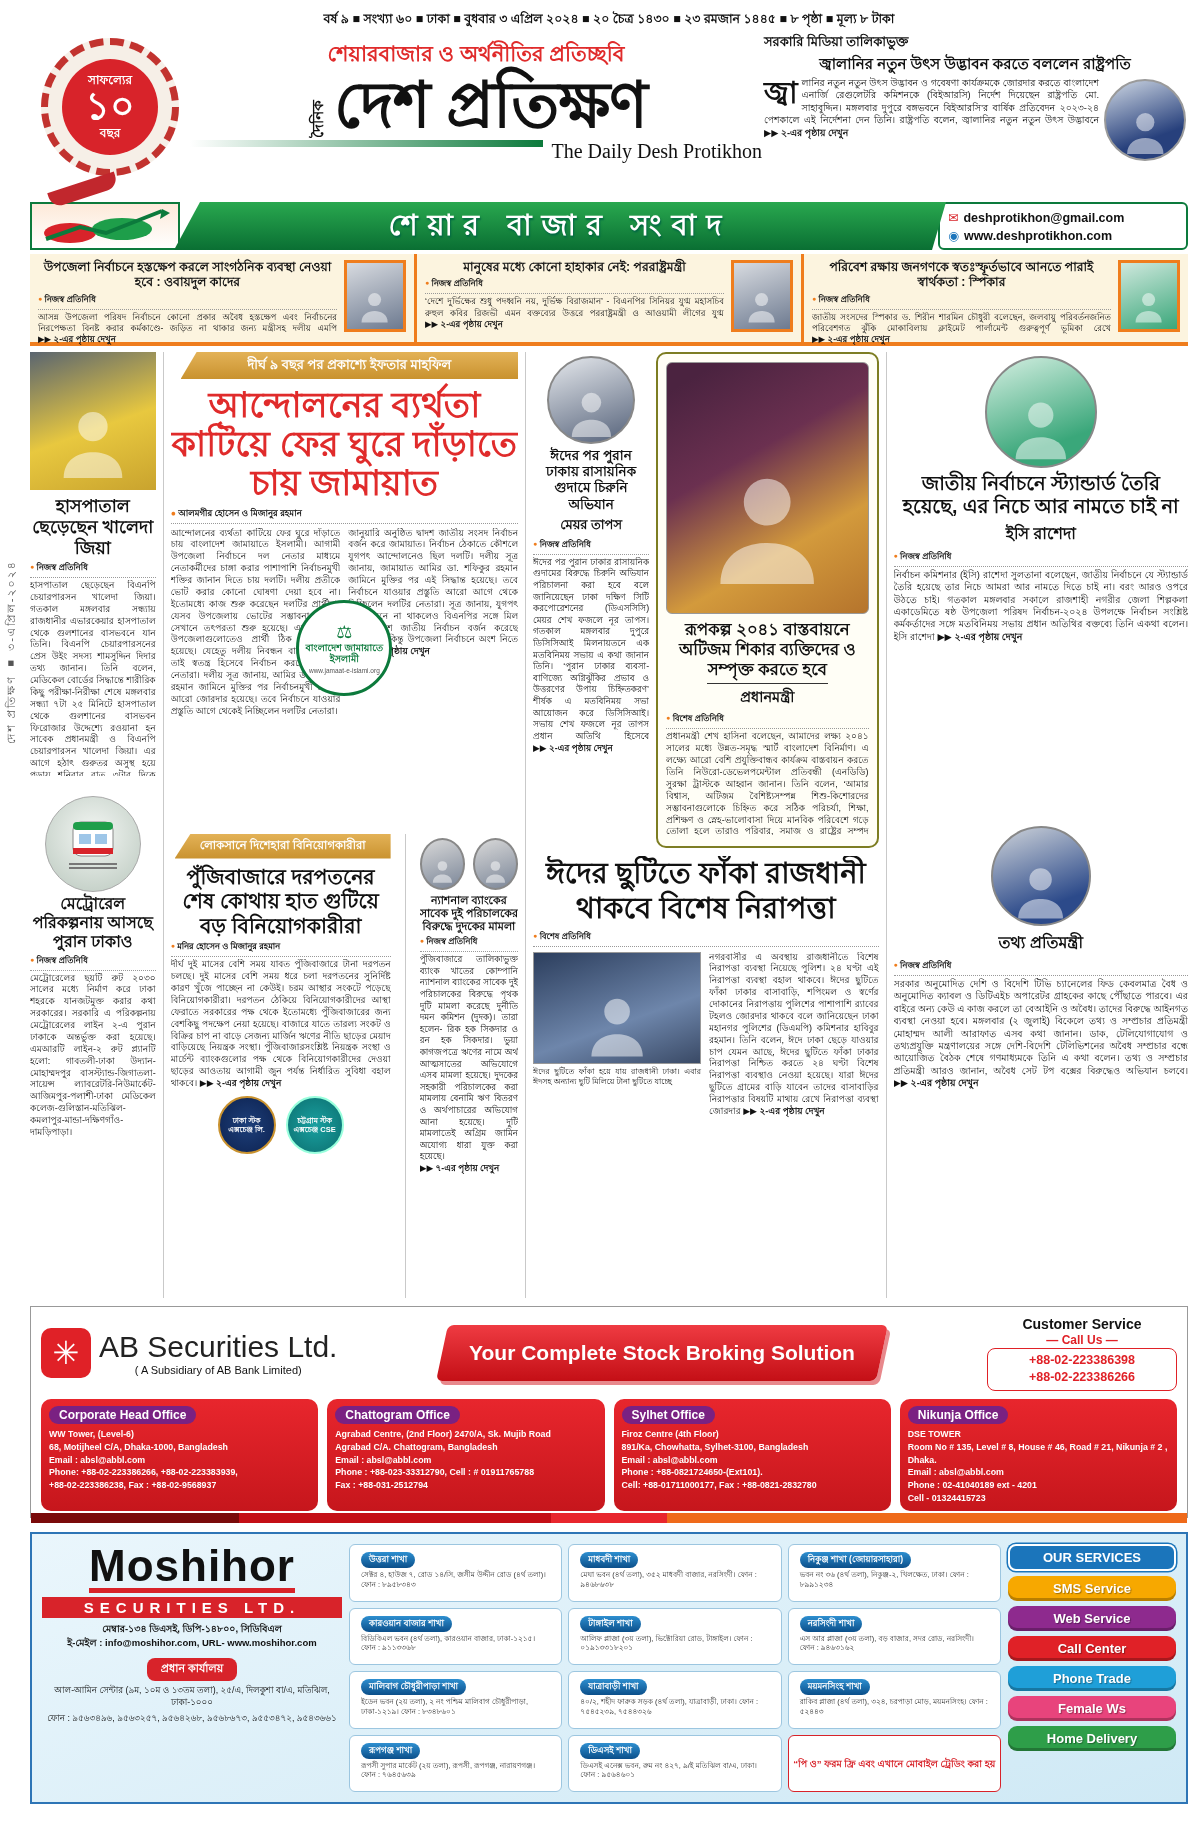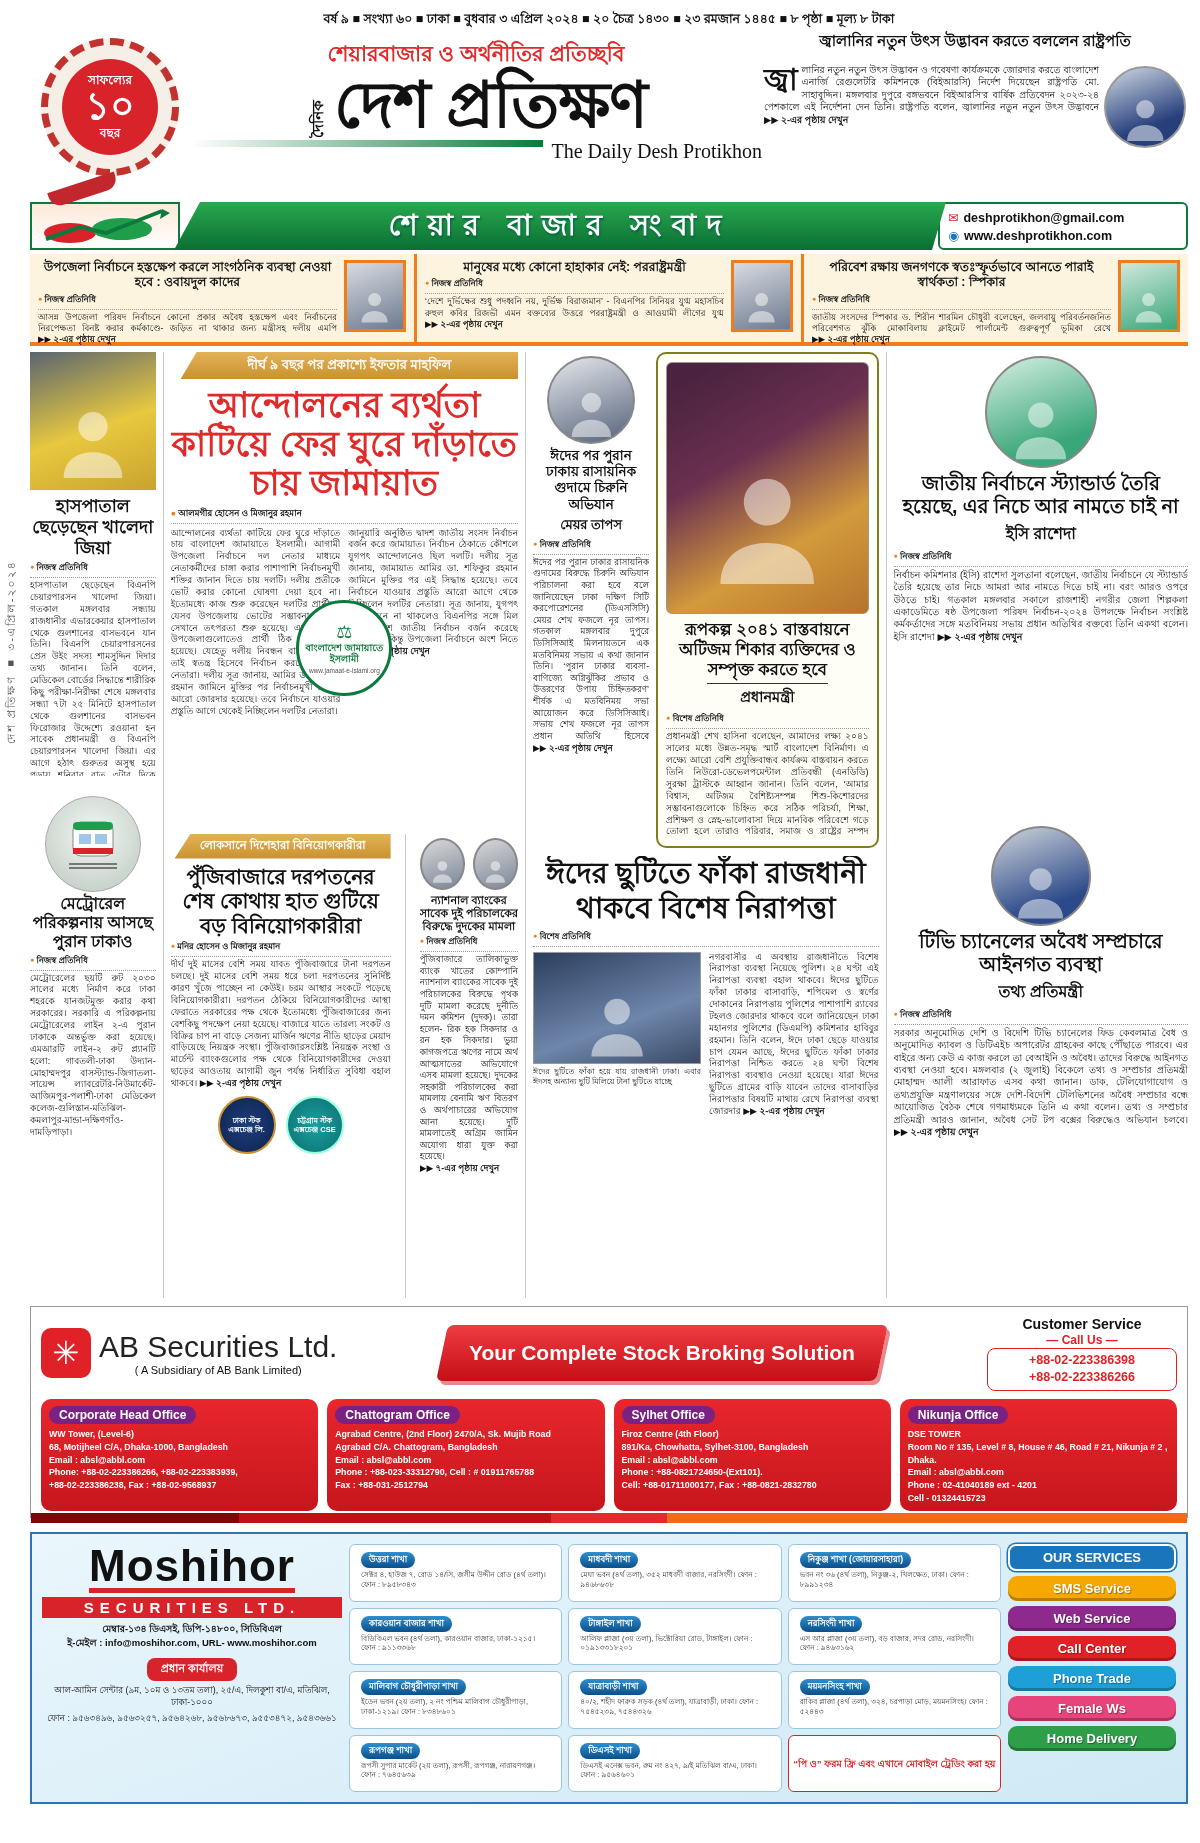--- a/index.html
+++ b/index.html
@@ -19,21 +19,21 @@
 .tagline{color:#e02b2b;font-weight:900;font-size:21px;text-align:center}
 .titlerow{display:flex;align-items:flex-end;justify-content:center;gap:4px}
 .daily{writing-mode:vertical-rl;transform:rotate(180deg);font-size:15px;font-weight:bold;height:58px}
 .bigtitle{font-size:64px;font-weight:900;line-height:1.02;letter-spacing:-1px}
 .underrow{display:flex;margin-top:2px}
 .ugrad{flex:1;height:7px;background:linear-gradient(90deg,#fff,#0c7a3c)}
 .engname{font-family:"Liberation Serif",serif;font-size:20px;padding-left:8px;white-space:nowrap}
 .m-r{width:426px;padding:0 2px}
 .listed{font-size:13px;font-weight:bold;text-align:left;margin-bottom:2px}
 .pres h3{font-size:15px;text-align:center;line-height:1.25}
-.pres .bodywrap{font-size:9.3px;text-align:justify;line-height:1.35;margin-top:13px}
+.pres .bodywrap{font-size:9.3px;text-align:justify;line-height:1.35;margin-top:3px}
 .dropcap{float:left;font-size:30px;font-weight:900;line-height:.9;padding:2px 4px 0 0}
 .ph-pres{float:right;width:82px;height:82px;border-radius:50%;border:2px solid #9a9a9a;background:linear-gradient(160deg,#cfd8e4,#27407c 70%);margin:2px 0 2px 5px;position:relative;overflow:hidden}
 .person{position:absolute;inset:0;display:flex;align-items:flex-end;justify-content:center}
 .person svg{width:70%;height:70%;fill:rgba(255,255,255,.5)}
 
 .sbanner{display:flex;height:48px;margin-top:2px;align-items:stretch}
 .sb-left{width:150px;border:2px solid #0c7a3c;background:linear-gradient(180deg,#fde9d9,#fff);display:flex;align-items:center;justify-content:center}
 .sb-mid{flex:1;background:linear-gradient(180deg,#29a84f,#0a6f33);clip-path:polygon(26px 0,100% 0,calc(100% - 14px) 100%,0 100%);display:flex;align-items:center;justify-content:center;margin:0 -8px 0 -6px}
 .sb-mid span{color:#fff;font-size:29px;font-weight:900;letter-spacing:10px;text-shadow:1px 2px 2px #064;white-space:nowrap}
 .sb-right{width:250px;border:2px solid #0c7a3c;border-radius:6px;background:#fff;padding:4px 8px;font-size:12.5px;font-weight:bold;display:flex;flex-direction:column;justify-content:center;gap:3px}
@@ -162,20 +162,21 @@
       <div class="titlerow">
         <span class="daily">দৈনিক</span>
         <span class="bigtitle">দেশ প্রতিক্ষণ</span>
       </div>
       <div class="underrow">
         <div class="ugrad"></div>
         <span class="engname">The Daily Desh Protikhon</span>
       </div>
     </div>
     <div class="m-r">
+      <div class="listed">সরকারি মিডিয়া তালিকাভুক্ত</div>
       <div class="pres">
         <h3>জ্বালানির নতুন উৎস উদ্ভাবন করতে বললেন রাষ্ট্রপতি</h3>
         <div class="bodywrap">
           <div class="ph-pres">
               <span class="person">
                 <svg viewBox="0 0 24 24">
                   <circle cx="12" cy="8" r="4"></circle>
                   <path d="M4 22c0-5 4-7 8-7s8 2 8 7z"></path>
                 </svg>
               </span>
@@ -413,21 +414,20 @@
       </div>
       <div class="sec" style="flex:1">
         <div class="cph ph-tv">
             <span class="person">
               <svg viewBox="0 0 24 24">
                 <circle cx="12" cy="8" r="4"></circle>
                 <path d="M4 22c0-5 4-7 8-7s8 2 8 7z"></path>
               </svg>
             </span>
           </div>
-        <h2 class="hlc">টিভি চ্যানেলের অবৈধ সম্প্রচারে আইনগত ব্যবস্থা</h2>
         <div class="attr">তথ্য প্রতিমন্ত্রী</div>
         <div class="by"><span class="dot">●</span> <span>নিজস্ব প্রতিনিধি</span></div>
         <div class="bd"><span>সরকার অনুমোদিত দেশি ও বিদেশি টিভি চ্যানেলের ফিড কেবলমাত্র বৈধ ও অনুমোদিত ক্যাবল ও ডিটিএইচ অপারেটর গ্রাহকের কাছে পৌঁছাতে পারবে। এর বাইরে অন্য কেউ এ কাজ করলে তা বেআইনি ও অবৈধ। তাদের বিরুদ্ধে আইনগত ব্যবস্থা নেওয়া হবে। মঙ্গলবার (২ জুলাই) বিকেলে তথ্য ও সম্প্রচার প্রতিমন্ত্রী মোহাম্মদ আলী আরাফাত এসব কথা জানান। ডাক, টেলিযোগাযোগ ও তথ্যপ্রযুক্তি মন্ত্রণালয়ের সঙ্গে দেশি-বিদেশি টেলিভিশনের অবৈধ সম্প্রচার বন্ধে আয়োজিত বৈঠক শেষে গণমাধ্যমকে তিনি এ কথা বলেন। তথ্য ও সম্প্রচার প্রতিমন্ত্রী আরও জানান, অবৈধ সেট টপ বক্সের বিরুদ্ধেও অভিযান চলবে।</span> <span class="jp"><span>▶▶</span> <span>২-এর পৃষ্ঠায় দেখুন</span></span></div>
       </div>
     </div>
   </div>
 
   <div class="abad">
     <div class="abtop">
       <div class="ablogo">

